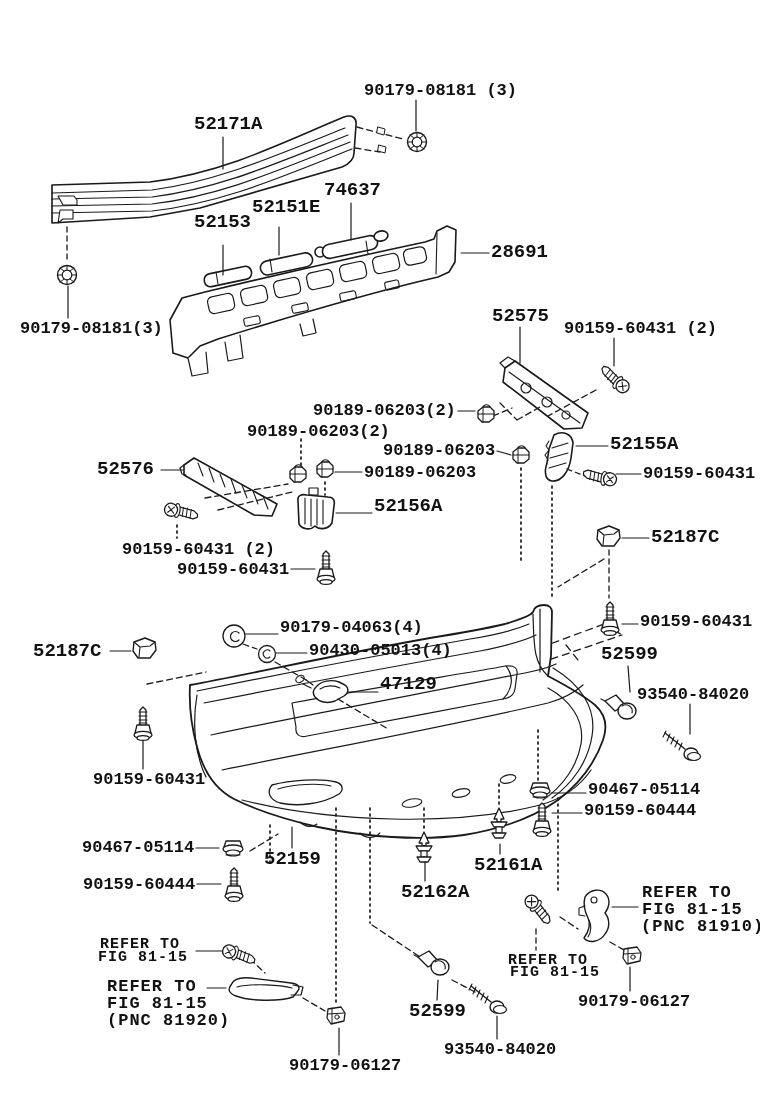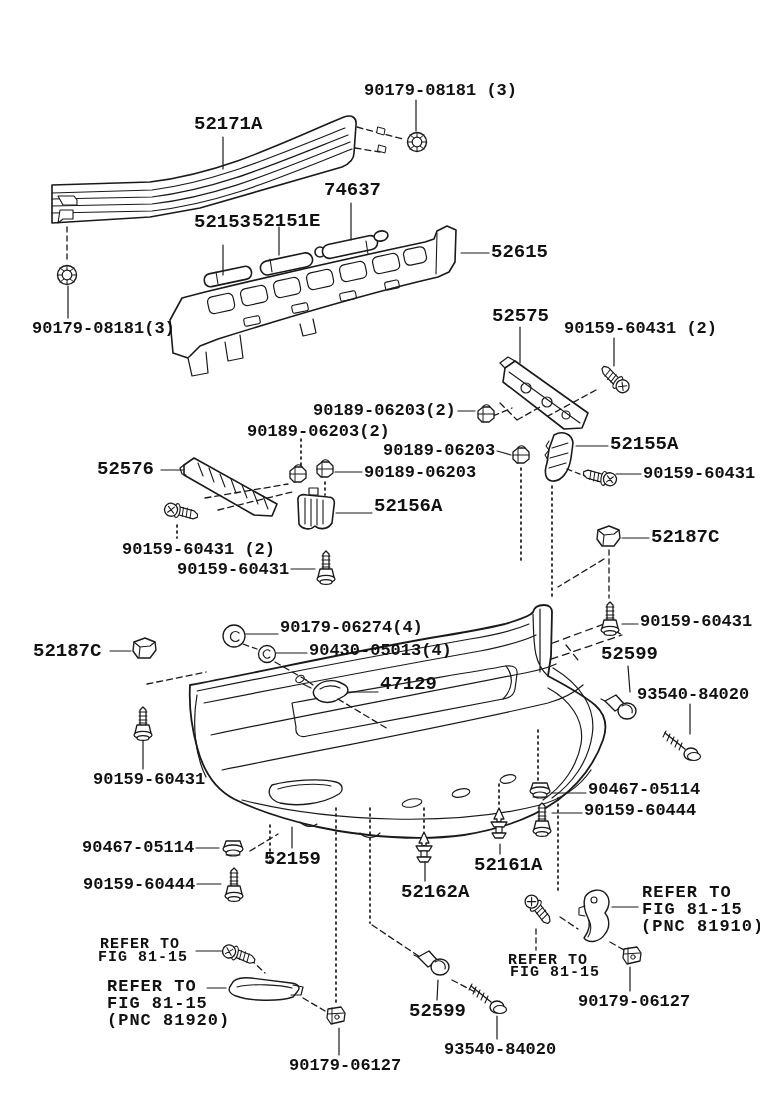--- a/index.html
+++ b/index.html
@@ -288,41 +288,41 @@
     <path d="M437,964 L438,944"></path>
     <path d="M497,1003 V980"></path>
     <path d="M339,1019 V992"></path>
     <path d="M630,955 V931"></path>
   </g>
 </svg>
 
   <div class="lbl ls" style="left:364px;top:46px">90179-08181 (3)</div>
   <div class="lbl lb" style="left:194px;top:79px">52171A</div>
   <div class="lbl lb" style="left:324px;top:145px">74637</div>
-  <div class="lbl lb" style="left:252px;top:176px">52151E</div>
+  <div class="lbl lb" style="left:252px;top:162px">52151E</div>
   <div class="lbl lb" style="left:194px;top:177px">52153</div>
-  <div class="lbl lb" style="left:491px;top:207px">52615</div>
-  <div class="lbl ls" style="left:32px;top:284px">90179-08181(3)</div>
+  <div class="lbl lb" style="left:491px;top:207px">28691</div>
+  <div class="lbl ls" style="left:20px;top:284px">90179-08181(3)</div>
   <div class="lbl lb" style="left:492px;top:271px">52575</div>
   <div class="lbl ls" style="left:564px;top:284px">90159-60431 (2)</div>
   <div class="lbl ls" style="left:313px;top:366px">90189-06203(2)</div>
   <div class="lbl ls" style="left:247px;top:387px">90189-06203(2)</div>
   <div class="lbl ls" style="left:383px;top:406px">90189-06203</div>
   <div class="lbl ls" style="left:364px;top:428px">90189-06203</div>
   <div class="lbl lb" style="left:97px;top:424px">52576</div>
   <div class="lbl lb" style="left:610px;top:399px">52155A</div>
   <div class="lbl ls" style="left:643px;top:429px">90159-60431</div>
   <div class="lbl lb" style="left:374px;top:461px">52156A</div>
   <div class="lbl ls" style="left:122px;top:505px">90159-60431 (2)</div>
   <div class="lbl ls" style="left:177px;top:525px">90159-60431</div>
   <div class="lbl lb" style="left:651px;top:492px">52187C</div>
   <div class="lbl ls" style="left:640px;top:577px">90159-60431</div>
   <div class="lbl lb" style="left:601px;top:609px">52599</div>
   <div class="lbl ls" style="left:637px;top:650px">93540-84020</div>
-  <div class="lbl ls" style="left:280px;top:583px">90179-06274(4)</div>
+  <div class="lbl ls" style="left:280px;top:583px">90179-04063(4)</div>
   <div class="lbl ls" style="left:309px;top:606px">90430-05013(4)</div>
   <div class="lbl lb" style="left:380px;top:639px">47129</div>
   <div class="lbl lb" style="left:33px;top:606px">52187C</div>
   <div class="lbl ls" style="left:93px;top:735px">90159-60431</div>
   <div class="lbl ls" style="left:588px;top:745px">90467-05114</div>
   <div class="lbl ls" style="left:584px;top:766px">90159-60444</div>
   <div class="lbl ls" style="left:82px;top:803px">90467-05114</div>
   <div class="lbl lb" style="left:264px;top:814px">52159</div>
   <div class="lbl ls" style="left:83px;top:840px">90159-60444</div>
   <div class="lbl lb" style="left:474px;top:820px">52161A</div>

